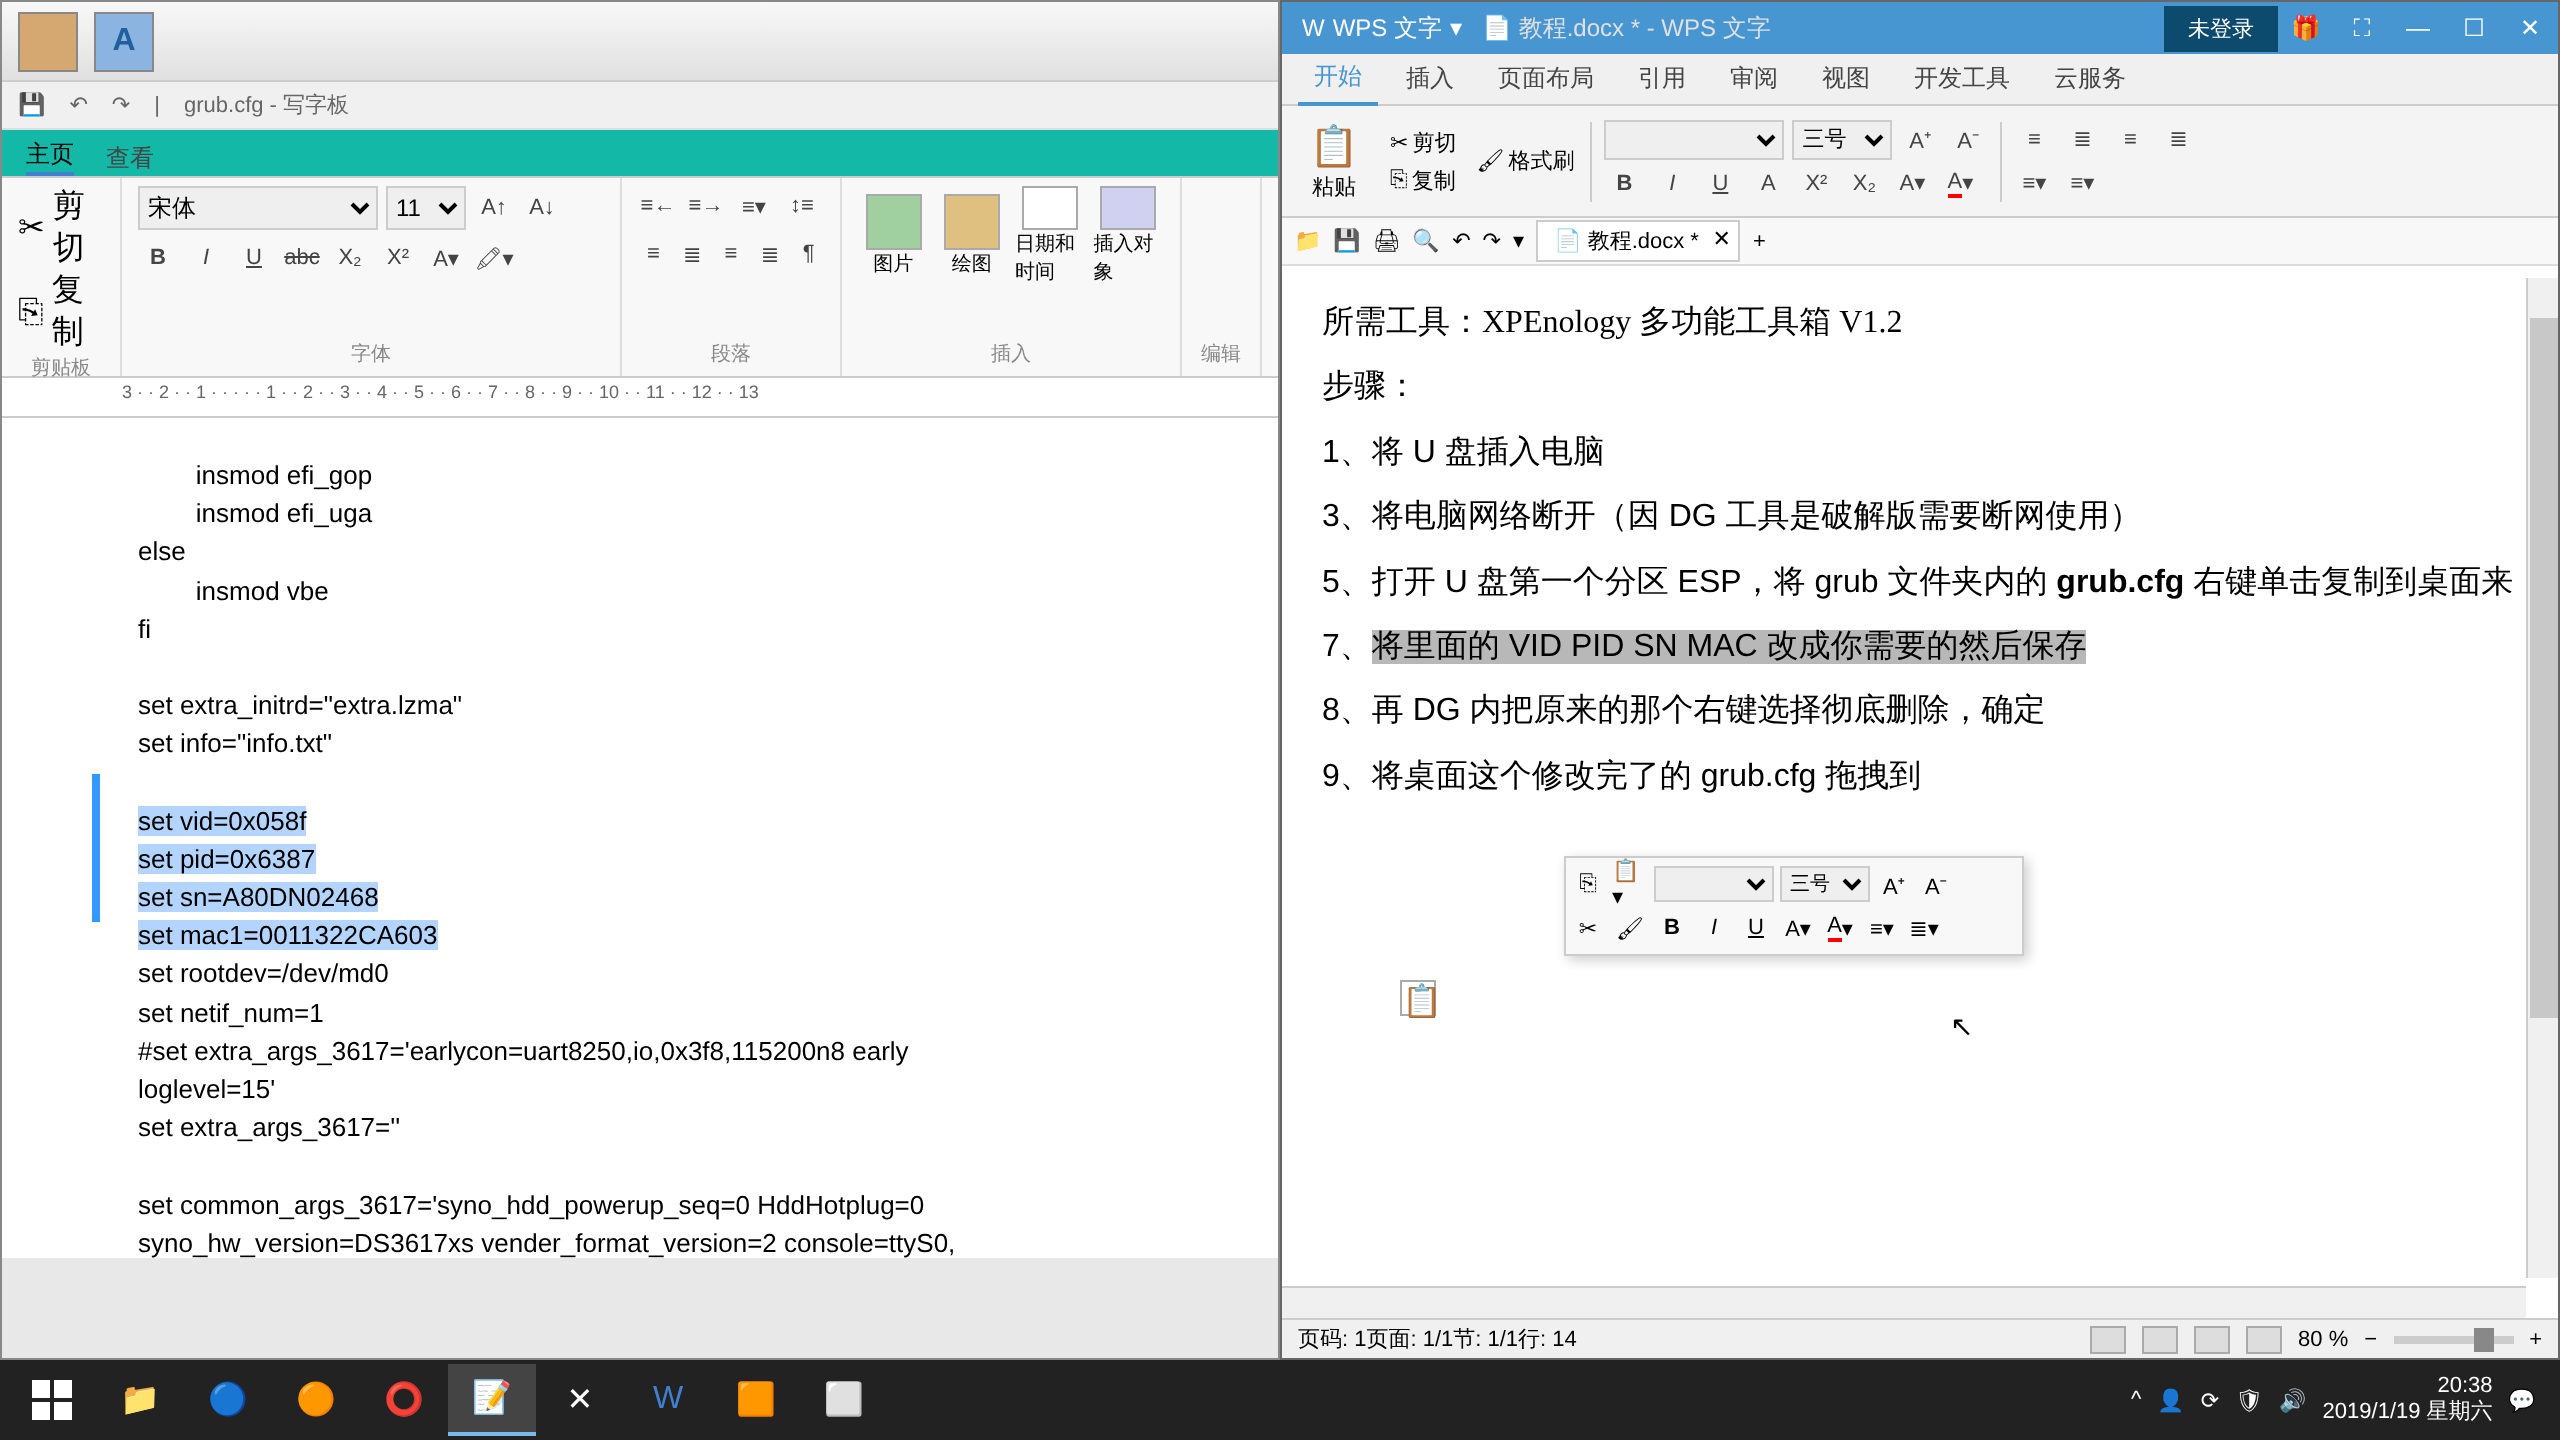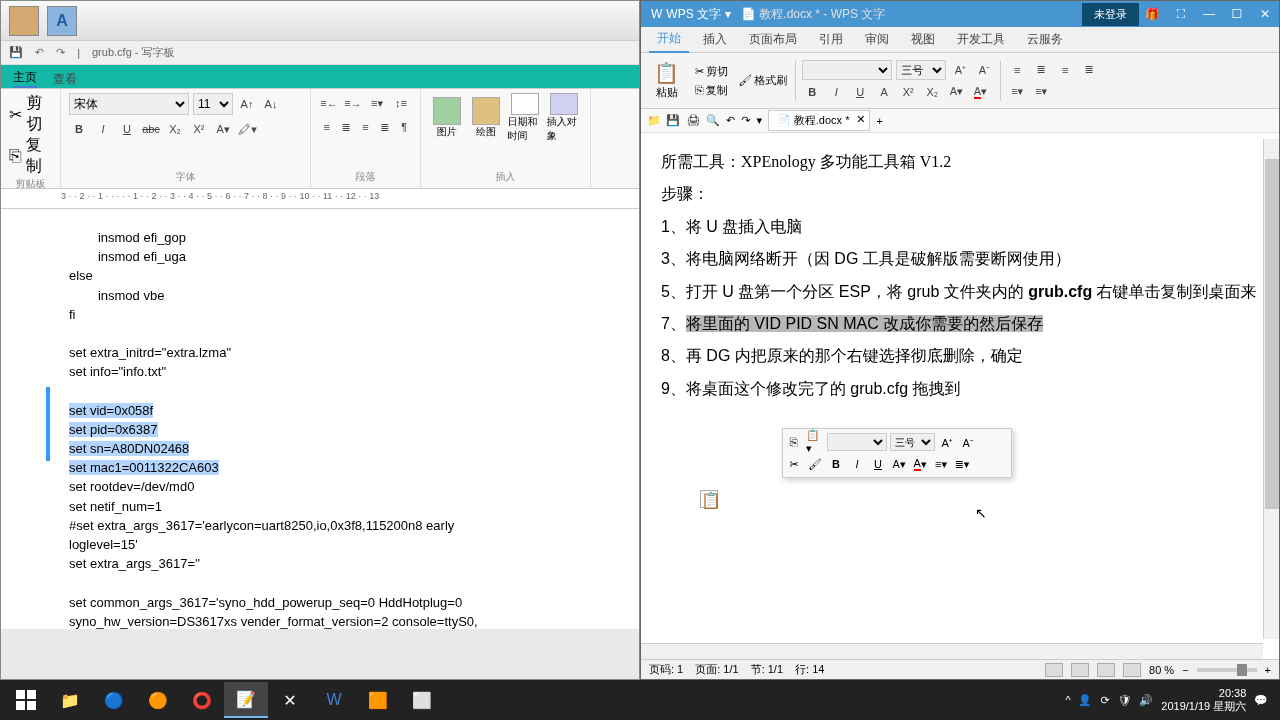--- a/index.html
+++ b/index.html
@@ -65,21 +65,21 @@
 .mini-toolbar { position: absolute; left: 782px; top: 428px; width: 230px; height: 50px; background: rgba(248,248,248,0.95); border: 1px solid #ccc; box-shadow: 2px 2px 6px rgba(0,0,0,0.2); display: flex; flex-direction: column; padding: 2px; font-size: 11px; }
 .mini-toolbar .row { display: flex; gap: 3px; align-items: center; height: 22px; }
 .mini-toolbar .mbtn { width: 18px; height: 18px; display: flex; align-items: center; justify-content: center; cursor: pointer; }
 .mini-toolbar select { font-size: 10px; border: 1px solid #ccc; height: 18px; }
 
 .paste-icon { position: absolute; left: 700px; top: 490px; width: 18px; height: 18px; background: #fff; border: 1px solid #aaa; }
 
 .cursor-arrow { position: absolute; left: 975px; top: 505px; font-size: 14px; }
 
 
-.wps-status { position: absolute; bottom: 0; left: 0; right: 0; height: 20px; background: #f0f0f0; border-top: 1px solid #ccc; display: flex; align-items: center; padding: 0 8px; font-size: 11px; gap: 12px; }
+.wps-status { position: absolute; bottom: 0; left: 0; right: 0; height: 20px; background: #f0f0f0; border-top: 1px solid #ccc; display: flex; align-items: center; padding: 0 8px; font-size: 11px; }
 .wps-status .right-items { margin-left: auto; display: flex; align-items: center; gap: 8px; }
 .view-btn { width: 18px; height: 14px; background: #ddd; border: 1px solid #aaa; }
 
 .scrollbar-v { position: absolute; right: 0; top: 138px; bottom: 40px; width: 16px; background: #f0f0f0; border-left: 1px solid #ccc; }
 .scrollbar-v .thumb { position: absolute; top: 20px; width: 14px; left: 1px; height: 350px; background: #c8c8c8; }
 .scrollbar-h { position: absolute; bottom: 20px; left: 0; right: 16px; height: 16px; background: #f0f0f0; border-top: 1px solid #ccc; }
 
 
 .taskbar { position: absolute; bottom: 0; left: 0; right: 0; height: 40px; background: #222; display: flex; align-items: center; padding: 0 4px; }
 .taskbar .tb-btn { width: 44px; height: 36px; display: flex; align-items: center; justify-content: center; color: #fff; cursor: pointer; }
@@ -179,20 +179,23 @@
         <div class="big-btn">
             <div class="big-btn-icon" style="background:#fff"></div>
             <span>日期和时间</span>
           </div>
         <div class="big-btn">
             <div class="big-btn-icon" style="background:#d0d0f0"></div>
             <span>插入对象</span>
           </div>
       </div>
       <div class="ribbon-group-label">插入</div>
+    </div>
+    <div class="ribbon-group" style="width:40px">
+      <div class="ribbon-group-label">编辑</div>
     </div>
   </div>
   <div class="ruler">3 · · 2 · · 1 · · · · · 1 · · 2 · · 3 · · 4 · · 5 · · 6 · · 7 · · 8 · · 9 · · 10 · · 11 · · 12 · · 13</div>
   <div class="editor-area">
     <div class="selection-bar"></div>
     <div class="code-text"><span>        insmod efi_gop</span>
 <span>        insmod efi_uga</span>
 <span>else</span>
 <span>        insmod vbe</span>
 <span>fi</span>

